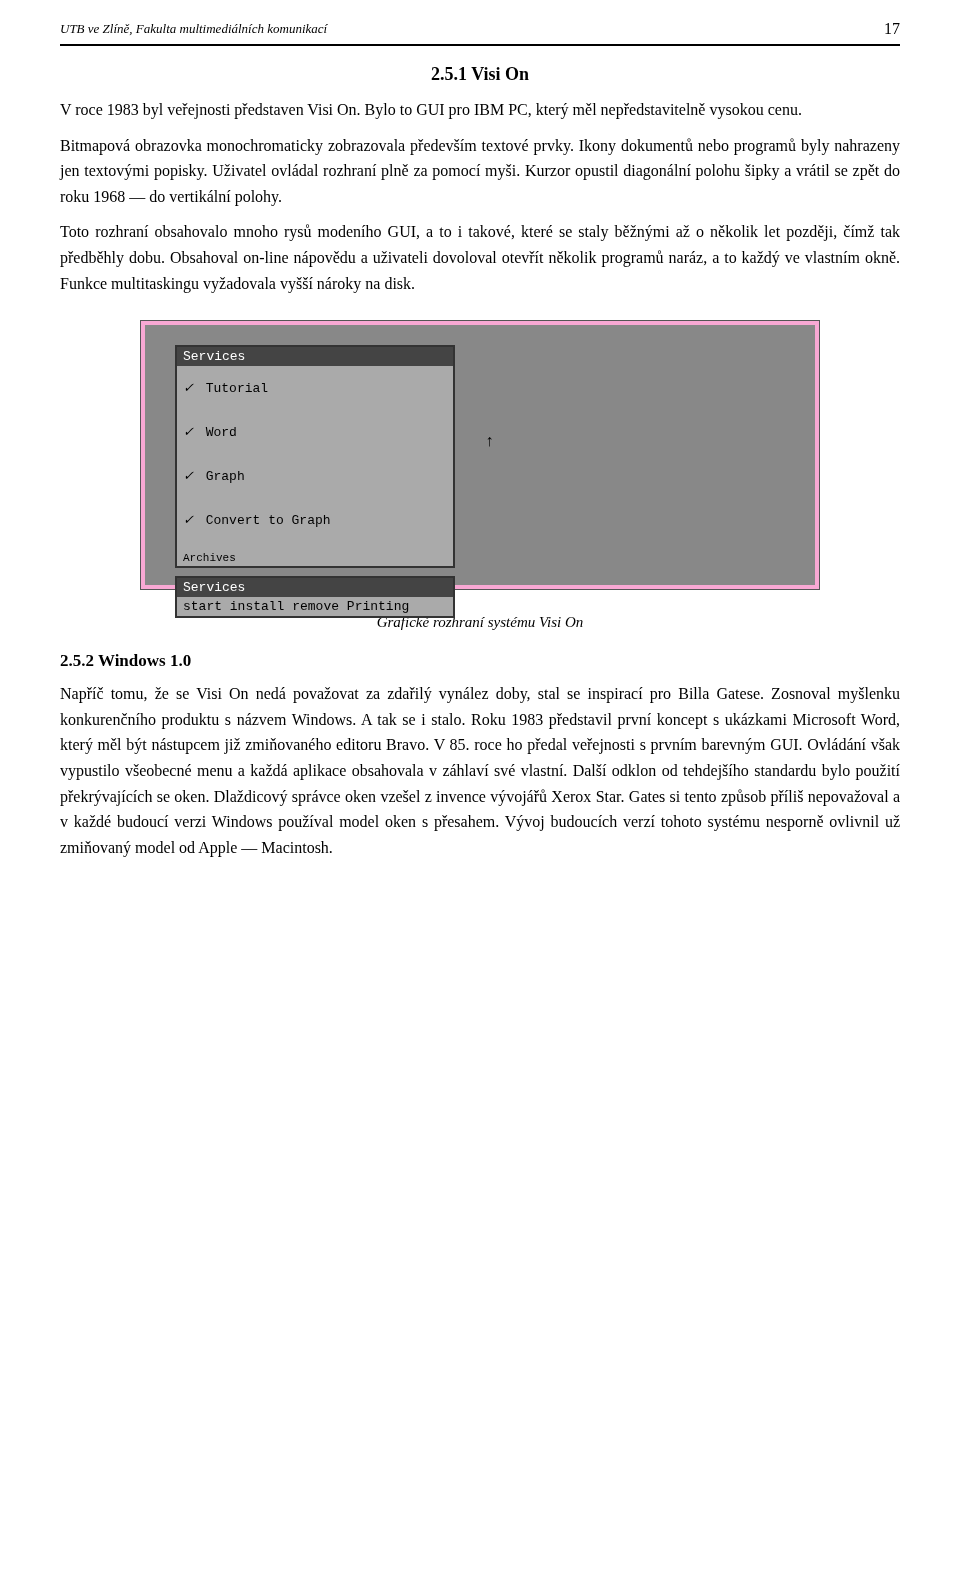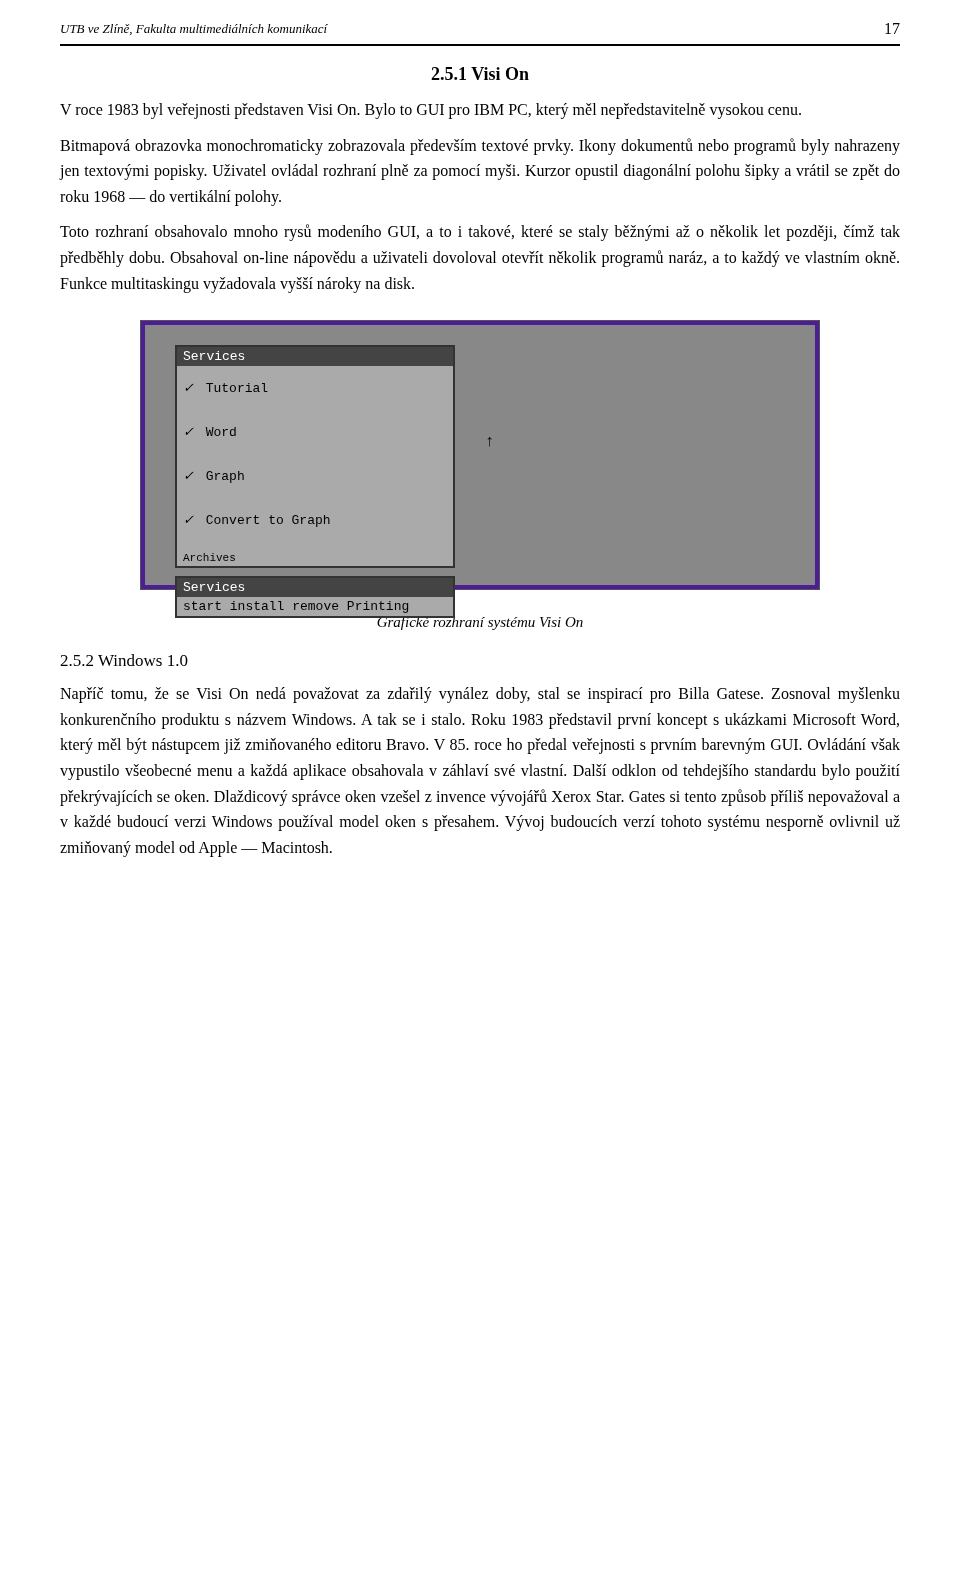--- a/index.html
+++ b/index.html
@@ -32,35 +32,35 @@
     }
     h2 {
       font-size: 18px;
       font-weight: bold;
       margin-top: 16px;
       margin-bottom: 12px;
       text-align: center;
     }
     h3 {
       font-size: 17px;
-      font-weight: normal;
+      font-weight: bold;
       margin-top: 20px;
       margin-bottom: 10px;
     }
     p {
       line-height: 1.6;
       text-align: justify;
       margin-bottom: 10px;
     }
     .visi-on-screenshot {
       display: block;
       margin: 24px auto;
       width: 680px;
       border: 1px solid #555;
-      background: #4c1d95;
+      background: #f9a8d4;
       padding: 4px;
     }
     .screenshot-inner {
       background: #888;
       width: 100%;
       position: relative;
       height: 260px;
     }
     .visi-menu-area {
       position: absolute;

